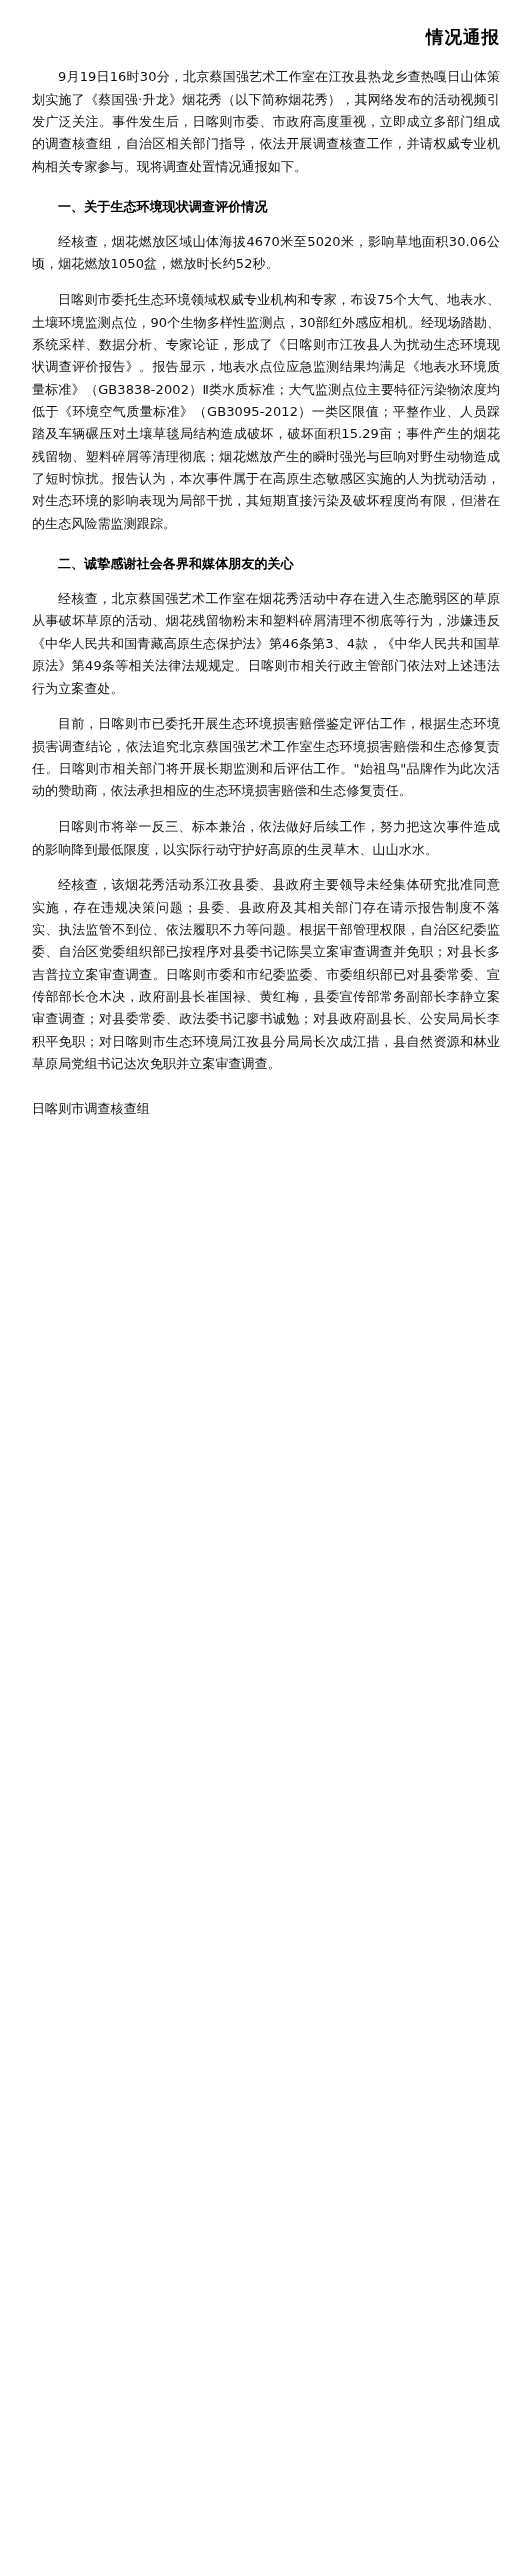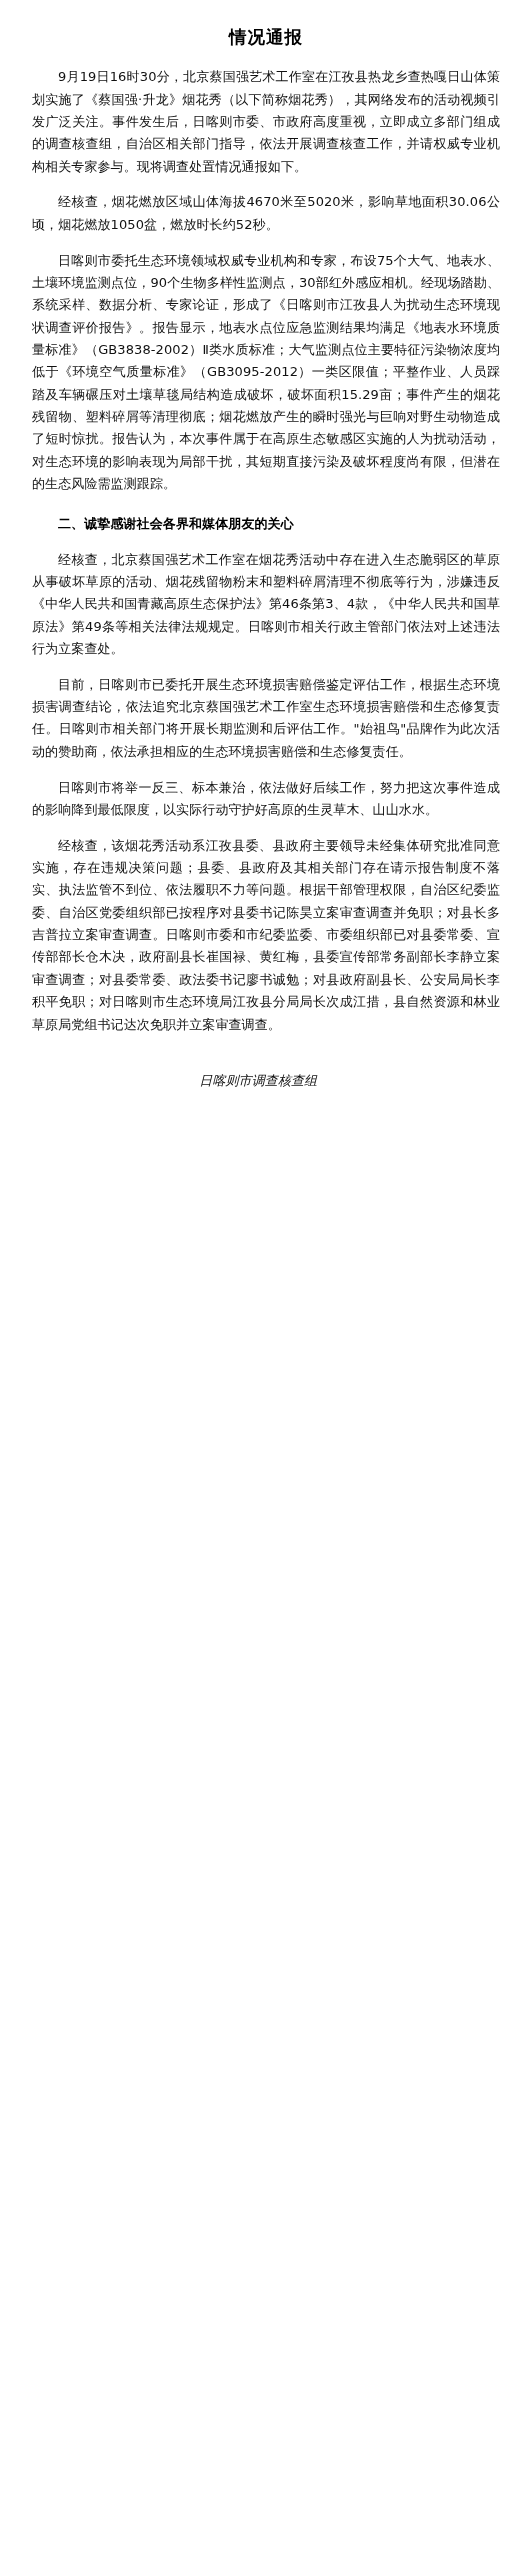--- a/index.html
+++ b/index.html
@@ -13,21 +13,21 @@
     color: #111111;
     -webkit-font-smoothing: antialiased;
   }
   .page {
     width: 532px;
     box-sizing: border-box;
     padding: 15.5px 32px 20.6px 32px;
     background: #ffffff;
   }
   .doc-title {
-    text-align: center;
+    text-align: right;
     font-size: 17.5px;
     font-weight: bold;
     letter-spacing: 1px;
     margin: 9.3px 0 17.5px 0;
     color: #000000;
   }
   p.para {
     font-size: 13px;
     line-height: 1.72;
     margin: 0 0 13.4px 0;
@@ -39,41 +39,41 @@
   h2.section {
     font-size: 13px;
     font-weight: bold;
     line-height: 1.7;
     margin: 17.5px 0 13.4px 0;
     text-indent: 2em;
     color: #000000;
     letter-spacing: 0.1px;
   }
   .signature {
-    margin-top: 34px;
-    text-align: center;
+    margin-top: 23px;
+    text-align: left;
     padding-right: 15.5px;
-    font-style: italic;
   }
   .signature div {
     font-size: 13px;
     line-height: 1.75;
     color: #111111;
     letter-spacing: 0.1px;
   }
 </style>
 </head>
 <body>
 
 <div class="page">
 
   <div class="doc-title">情况通报</div>
 
   <p class="para">9月19日16时30分，北京蔡国强艺术工作室在江孜县热龙乡查热嘎日山体策划实施了《蔡国强·升龙》烟花秀（以下简称烟花秀），其网络发布的活动视频引发广泛关注。事件发生后，日喀则市委、市政府高度重视，立即成立多部门组成的调查核查组，自治区相关部门指导，依法开展调查核查工作，并请权威专业机构相关专家参与。现将调查处置情况通报如下。</p>
 
+  <h2 class="section">一、关于生态环境现状调查评价情况</h2>
 
   <p class="para">经核查，烟花燃放区域山体海拔4670米至5020米，影响草地面积30.06公顷，烟花燃放1050盆，燃放时长约52秒。</p>
 
   <p class="para">日喀则市委托生态环境领域权威专业机构和专家，布设75个大气、地表水、土壤环境监测点位，90个生物多样性监测点，30部红外感应相机。经现场踏勘、系统采样、数据分析、专家论证，形成了《日喀则市江孜县人为扰动生态环境现状调查评价报告》。报告显示，地表水点位应急监测结果均满足《地表水环境质量标准》（GB3838-2002）Ⅱ类水质标准；大气监测点位主要特征污染物浓度均低于《环境空气质量标准》（GB3095-2012）一类区限值；平整作业、人员踩踏及车辆碾压对土壤草毯局结构造成破坏，破坏面积15.29亩；事件产生的烟花残留物、塑料碎屑等清理彻底；烟花燃放产生的瞬时强光与巨响对野生动物造成了短时惊扰。报告认为，本次事件属于在高原生态敏感区实施的人为扰动活动，对生态环境的影响表现为局部干扰，其短期直接污染及破坏程度尚有限，但潜在的生态风险需监测跟踪。</p>
 
   <h2 class="section">二、诚挚感谢社会各界和媒体朋友的关心</h2>
 
   <p class="para">经核查，北京蔡国强艺术工作室在烟花秀活动中存在进入生态脆弱区的草原从事破坏草原的活动、烟花残留物粉末和塑料碎屑清理不彻底等行为，涉嫌违反《中华人民共和国青藏高原生态保护法》第46条第3、4款，《中华人民共和国草原法》第49条等相关法律法规规定。日喀则市相关行政主管部门依法对上述违法行为立案查处。</p>
 
   <p class="para">目前，日喀则市已委托开展生态环境损害赔偿鉴定评估工作，根据生态环境损害调查结论，依法追究北京蔡国强艺术工作室生态环境损害赔偿和生态修复责任。日喀则市相关部门将开展长期监测和后评估工作。"始祖鸟"品牌作为此次活动的赞助商，依法承担相应的生态环境损害赔偿和生态修复责任。</p>

